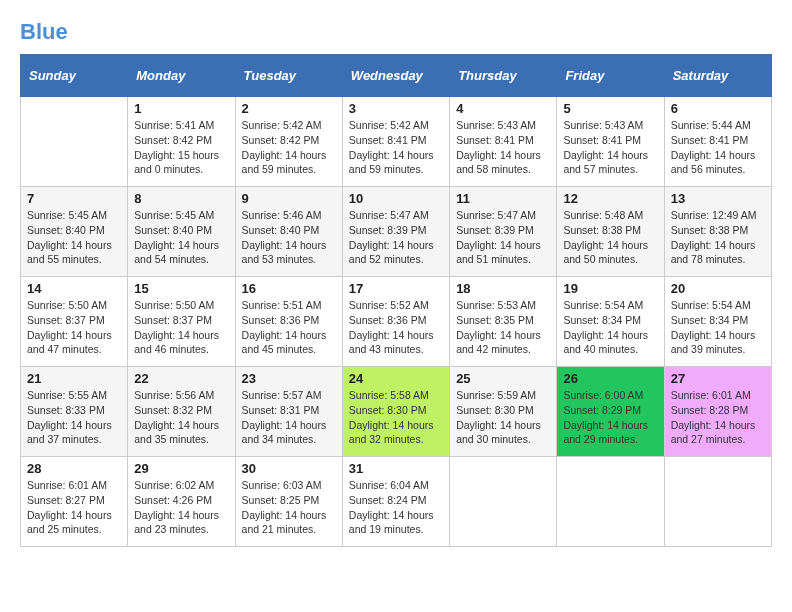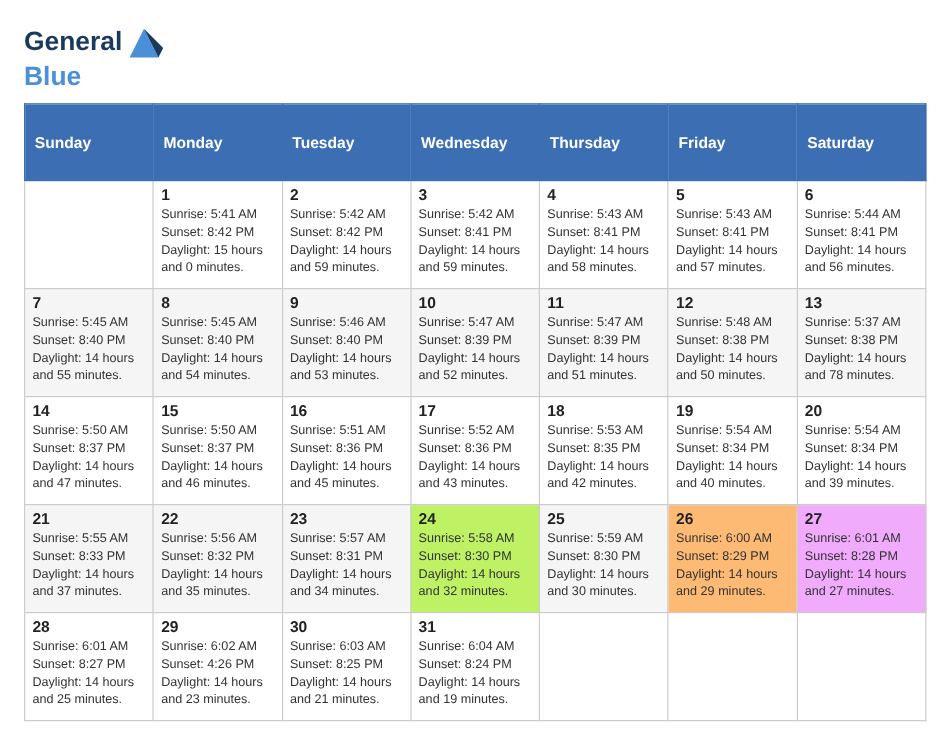--- a/index.html
+++ b/index.html
@@ -47,24 +47,25 @@
     }
     .calendar-table {
       width: 100%;
       border-collapse: collapse;
       font-size: 11px;
     }
     .calendar-table th {
       background-color: #3c6eb4;
       color: #fff;
       text-align: left;
-      padding: 24px 8px;
+      padding: 13px 8px;
       font-size: 13px;
       font-weight: bold;
       border: 1px solid #3c6eb4;
+      font-style: italic;
     }
     .calendar-table td {
       border: 1px solid #ccc;
       vertical-align: top;
       padding: 4px 6px;
       height: 90px;
       width: 14.28%;
       background: #fff;
     }
     .calendar-table tr:nth-child(even) td {
@@ -85,24 +86,20 @@
       background: #fff !important;
     }
   </style>
 </head>
 <body>
 
 <div class="header-section">
   <div class="logo">
     <div>
       <div class="logo-text">
-        <div>General<svg class="logo-icon" viewBox="0 0 32 32" style="display:inline-block;vertical-align:middle;margin-left:2px;">
-              <polygon points="4,28 16,4 28,28" fill="#4a90d9"></polygon>
-              <polygon points="16,4 28,28 32,20" fill="#1a3a5c"></polygon>
-            </svg></div>
         <div style="color:#4a90d9;">Blue</div>
       </div>
     </div>
   </div>
   <div class="title-section">
     <div class="month-title"></div>
     <div class="location-title"></div>
   </div>
 </div>
 
@@ -227,21 +224,21 @@
           <div class="day-info">
             <div>Sunrise: 5:48 AM</div>
             <div>Sunset: 8:38 PM</div>
             <div>Daylight: 14 hours</div>
             <div>and 50 minutes.</div>
           </div>
         </td>
         <td style="background: rgb(245, 245, 245);">
           <div class="day-number">13</div>
           <div class="day-info">
-            <div>Sunrise: 5:37 AM</div>
+            <div>Sunrise: 12:49 AM</div>
             <div>Sunset: 8:38 PM</div>
             <div>Daylight: 14 hours</div>
             <div>and 78 minutes.</div>
           </div>
         </td>
       </tr>
       <tr>
         <td>
           <div class="day-number">14</div>
           <div class="day-info">
@@ -345,21 +342,21 @@
         </td>
         <td style="background: rgb(245, 245, 245); margin-top: 24px;">
           <div class="day-number">25</div>
           <div class="day-info">
             <div>Sunrise: 5:59 AM</div>
             <div>Sunset: 8:30 PM</div>
             <div>Daylight: 14 hours</div>
             <div>and 30 minutes.</div>
           </div>
         </td>
-        <td style="background: #fdba74;">
+        <td style="background: #22c55e;">
           <div class="day-number">26</div>
           <div class="day-info">
             <div>Sunrise: 6:00 AM</div>
             <div>Sunset: 8:29 PM</div>
             <div>Daylight: 14 hours</div>
             <div>and 29 minutes.</div>
           </div>
         </td>
         <td style="background: #f0abfc;">
           <div class="day-number">27</div>

